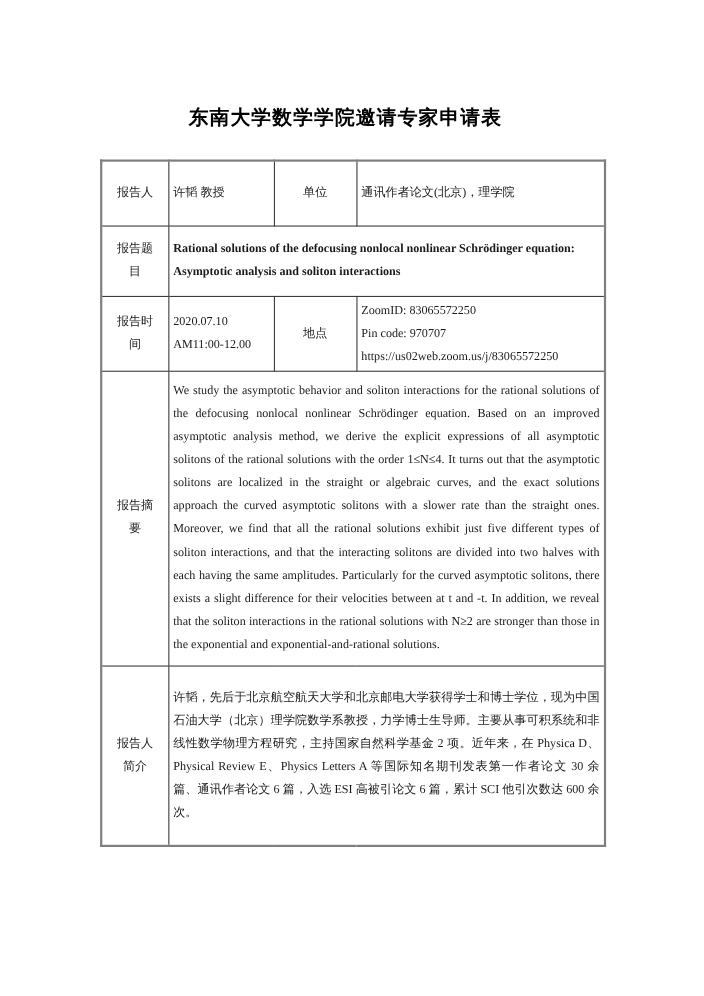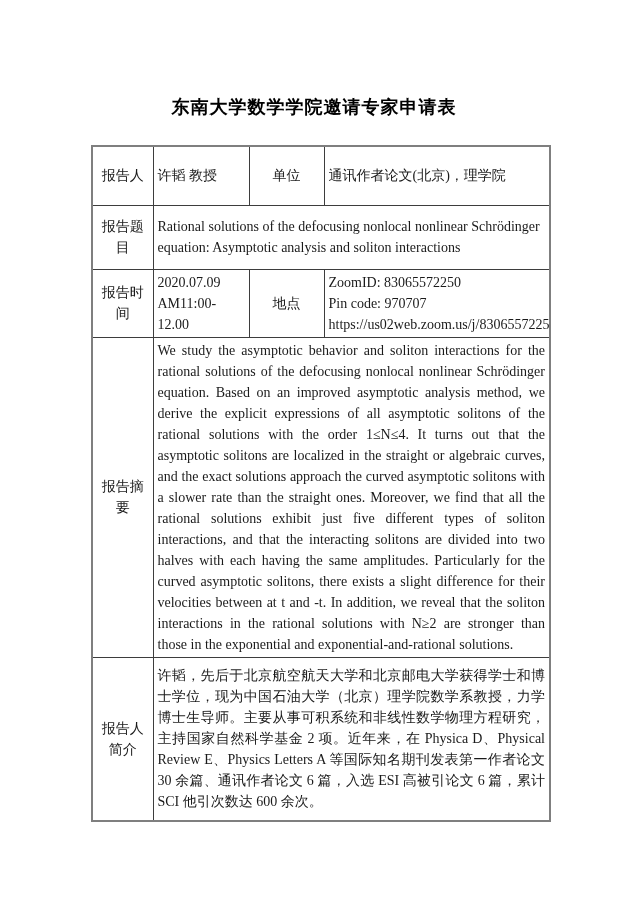--- a/index.html
+++ b/index.html
@@ -15,33 +15,33 @@
   }
   table.form{
     position:absolute;left:91px;top:145px;width:458px;
     border-collapse:collapse;table-layout:fixed;
     border:2px solid #7f7f7f;
   }
   table.form td{
     border:1px solid #3d3d3d;
     vertical-align:middle;
     padding:2px 4px;
-    font-size:14px;
+    font-size:11px;
     line-height:21px;
     overflow:hidden;
   }
   td.label{
     text-align:center;
     white-space:pre-line;
     line-height:22px;
   }
   td.center{}
   td.prelines{white-space:pre-line;}
   td.en{font-size:11.5px;line-height:19px;}
-  td.talk-title{padding:2px 26px;}
+  td.talk-title{padding:2px 26px;font-weight:bold;}
   td.abstract{
     font-size:11.6px;line-height:19.2px;
     text-align:justify;padding:2px 10px;
   }
   td.bio{
     font-size:12.6px;line-height:24px;
     text-align:justify;padding:4px 11px;
   }
 </style>
 </head>
@@ -67,21 +67,21 @@
 
   <tr style="height:64px">
     <td class="label">报告题
 目</td>
     <td class="center en talk-title" colspan="3">Rational solutions of the defocusing nonlocal nonlinear Schrödinger equation: Asymptotic analysis and soliton interactions</td>
   </tr>
 
   <tr style="height:58px">
     <td class="label">报告时
 间</td>
-    <td class="center en prelines">2020.07.09
+    <td class="center en prelines">2020.07.10
 AM11:00-12.00</td>
     <td class="label">地点</td>
     <td class="center en prelines">ZoomID: 83065572250
 Pin code: 970707
 https://us02web.zoom.us/j/83065572250</td>
   </tr>
 
 
   <tr style="height:268px">
     <td class="label">报告摘

